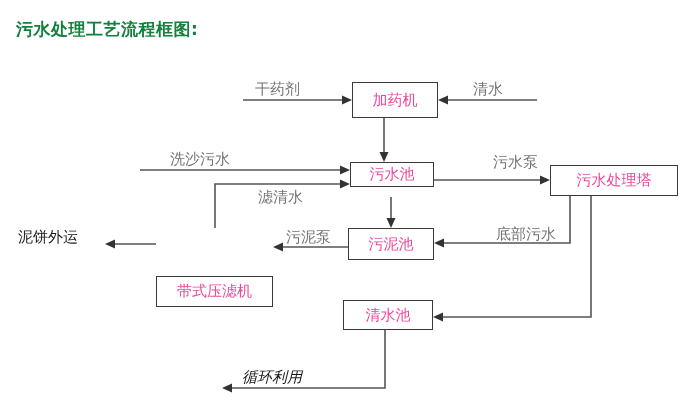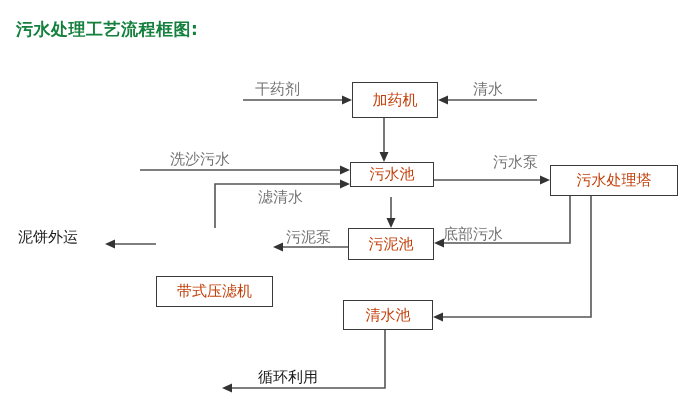--- a/index.html
+++ b/index.html
@@ -23,21 +23,21 @@
     font-weight: bold;
     color: #15803d;
     letter-spacing: 0.5px;
     white-space: nowrap;
   }
   .node {
     position: absolute;
     box-sizing: border-box;
     border: 1.5px solid #3a3a3a;
     background: #ffffff;
-    color: #c2410c;
+    color: #ec4899;
     display: flex;
     align-items: center;
     justify-content: center;
     font-size: 15px;
     white-space: nowrap;
     z-index: 3;
   }
   .edge-label {
     position: absolute;
     font-size: 15px;
@@ -131,19 +131,19 @@
   <div class="edge-label" style="left:473px; top:80px;">清水</div>
 
   <div class="edge-label" style="left:170px; top:150px;">洗沙污水</div>
 
   <div class="edge-label" style="left:258px; top:188px;">滤清水</div>
 
   <div class="edge-label" style="left:457px; top:153px;margin-left:36px;">污水泵</div>
 
   <div class="edge-label" style="left:286px; top:228px;">污泥泵</div>
 
-  <div class="edge-label" style="left:443px; top:225px;text-align:right;">底部污水</div>
+  <div class="edge-label" style="left:496px; top:225px;text-align:right;">底部污水</div>
 
   <div class="free-label" style="left:18px; top:228px;">泥饼外运</div>
 
-  <div class="free-label" style="left:258px; top:368px;">循环利用</div>
+  <div class="free-label" style="left:242px; top:368px;font-style:italic;">循环利用</div>
 
 </div>
 
 </body></html>

